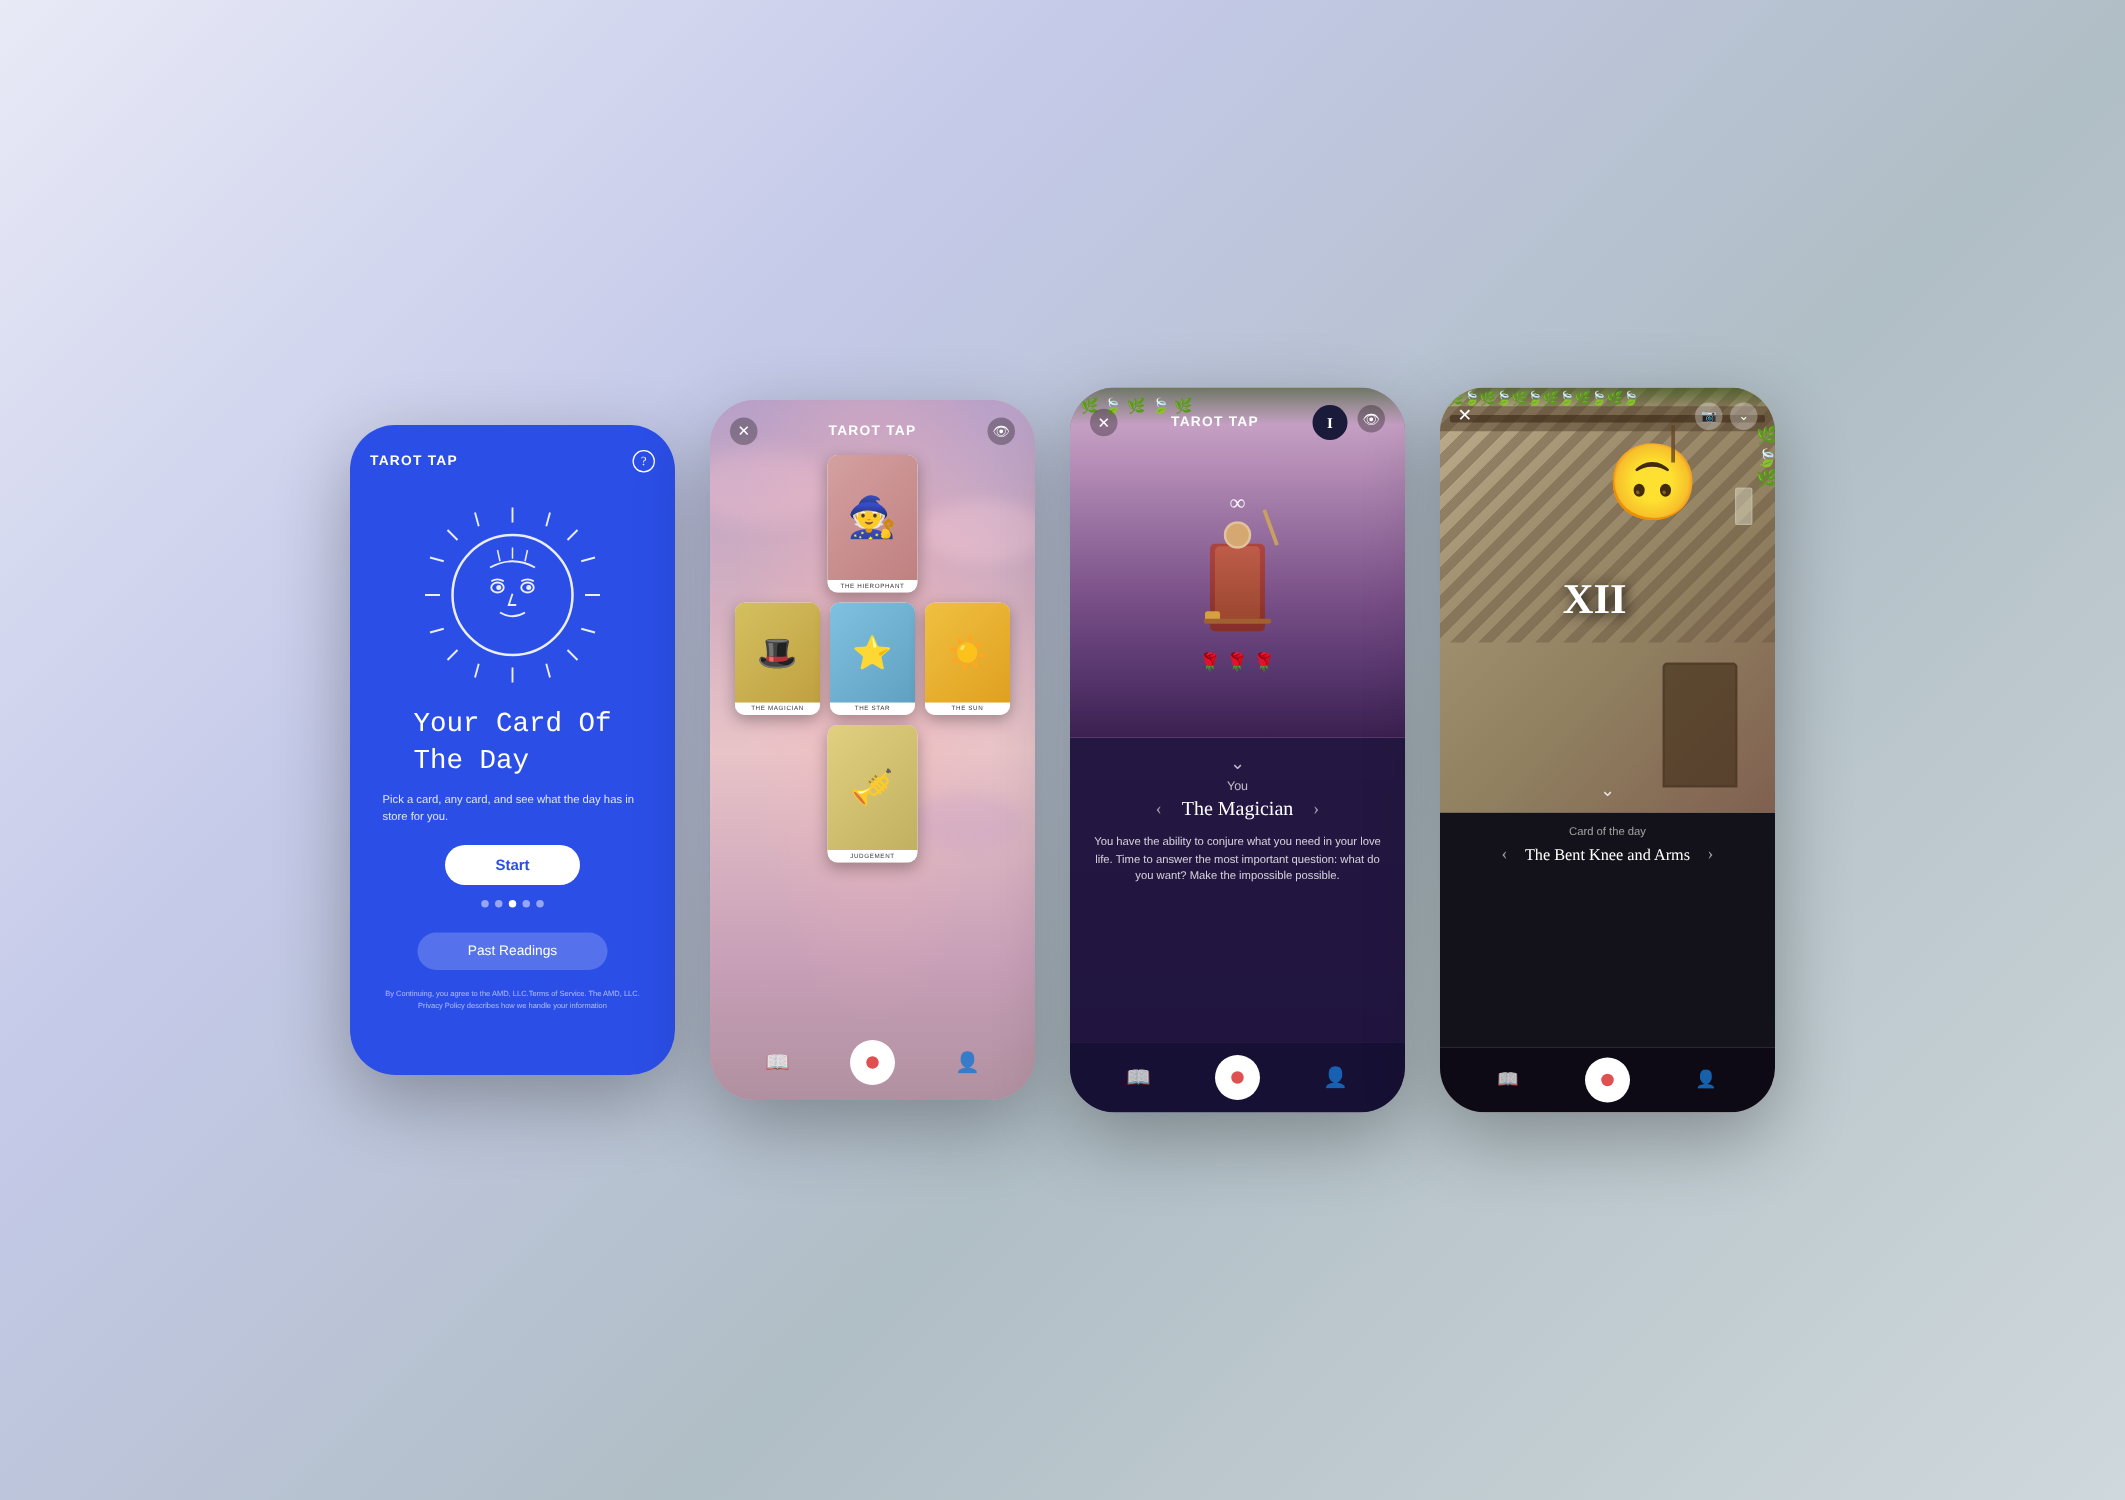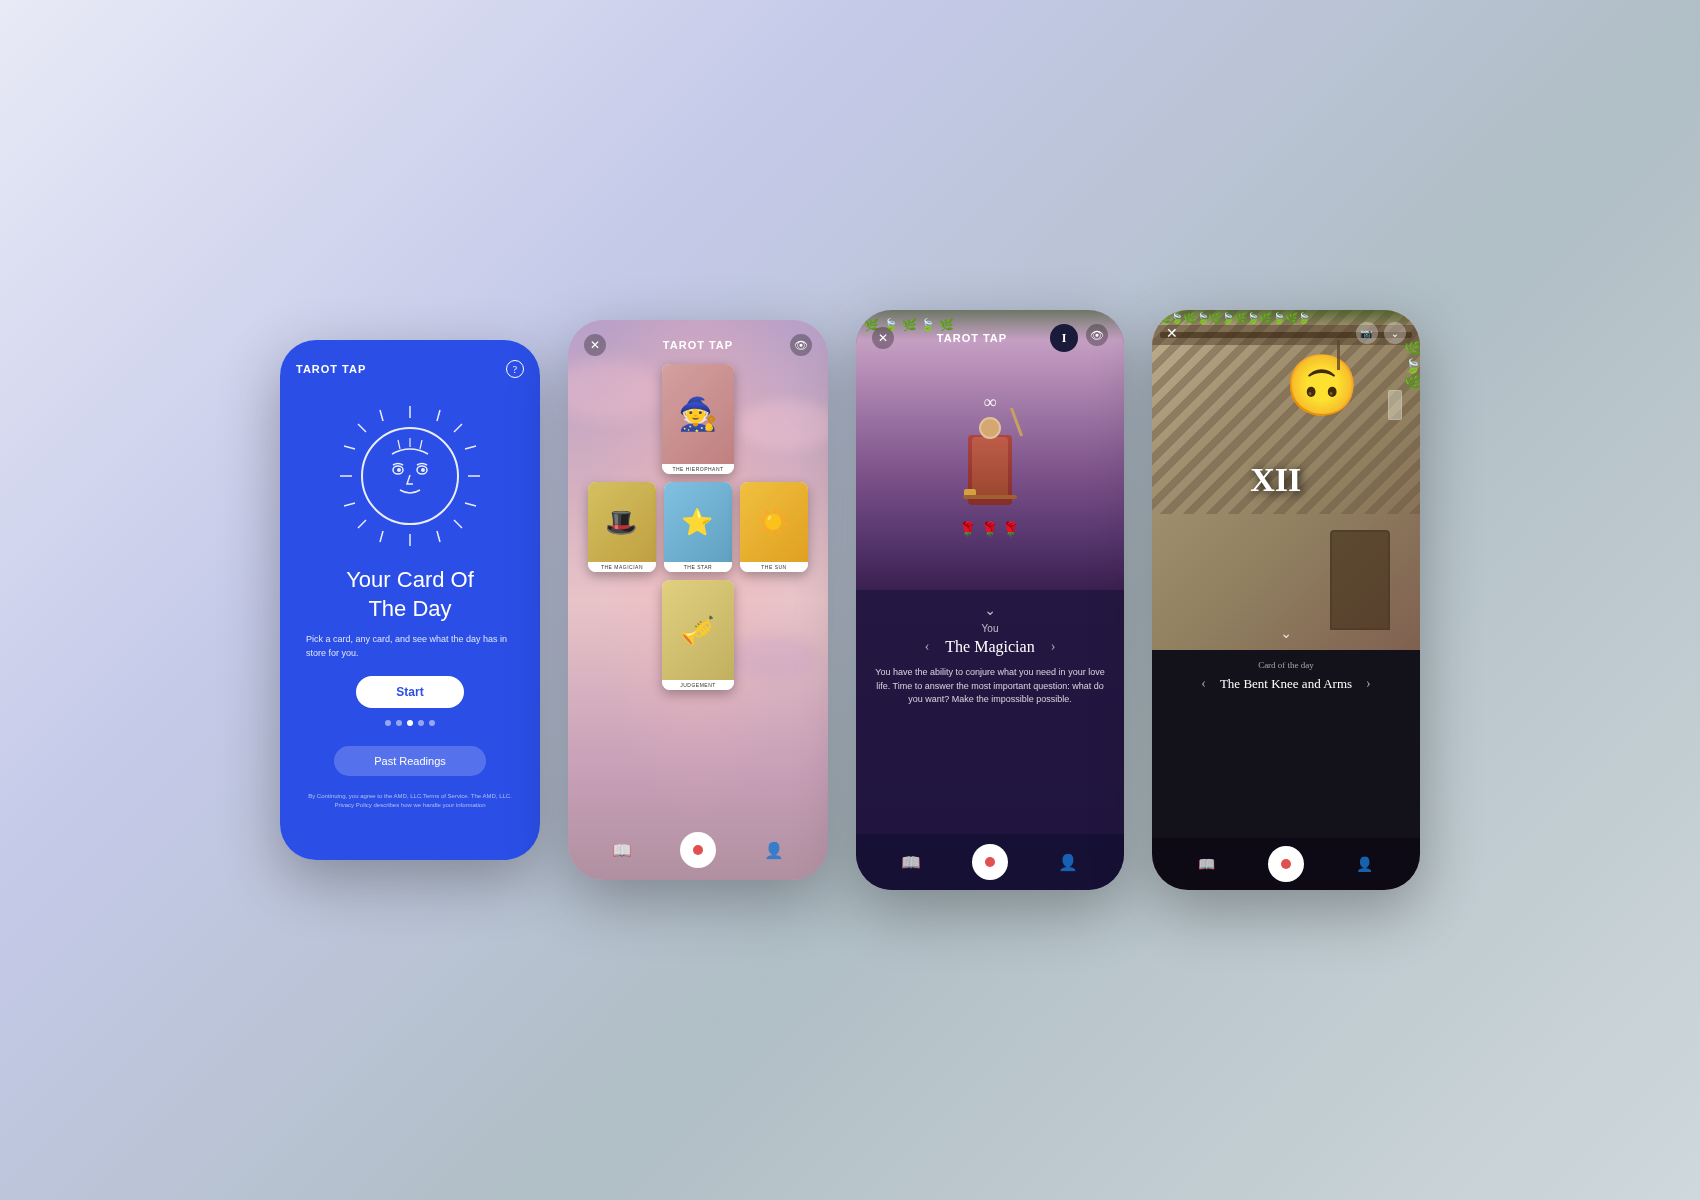--- a/index.html
+++ b/index.html
@@ -61,22 +61,21 @@
     }
     .sun-image {
       width: 160px;
       height: 160px;
       margin: 10px 0;
       position: relative;
     }
     .card-of-day-title {
       color: white;
       font-size: 22px;
-      text-align: center;
-      font-family: Liberation Sans, sans-serif;
+      font-family: Liberation Mono, monospace;
       line-height: 1.3;
       margin-bottom: 10px;
     }
     .card-of-day-desc {
       color: rgba(255,255,255,0.85);
       font-size: 9px;
       text-align: left;
       font-family: Arial, sans-serif;
       line-height: 1.5;
       margin-bottom: 16px;
@@ -385,21 +384,21 @@
       flex: 1;
       background: rgba(15,12,22,0.96);
       padding: 10px 14px;
       display: flex;
       flex-direction: column;
       align-items: center;
     }
     .card-of-day-label {
       color: rgba(255,255,255,0.6);
       font-size: 9px;
-      font-family: Liberation Serif, serif;
+      font-family: Liberation Sans, sans-serif;
       margin-bottom: 6px;
     }
     .card4-nav {
       display: flex;
       align-items: center;
       gap: 14px;
       margin-bottom: 8px;
     }
     .card4-name {
       color: white;

